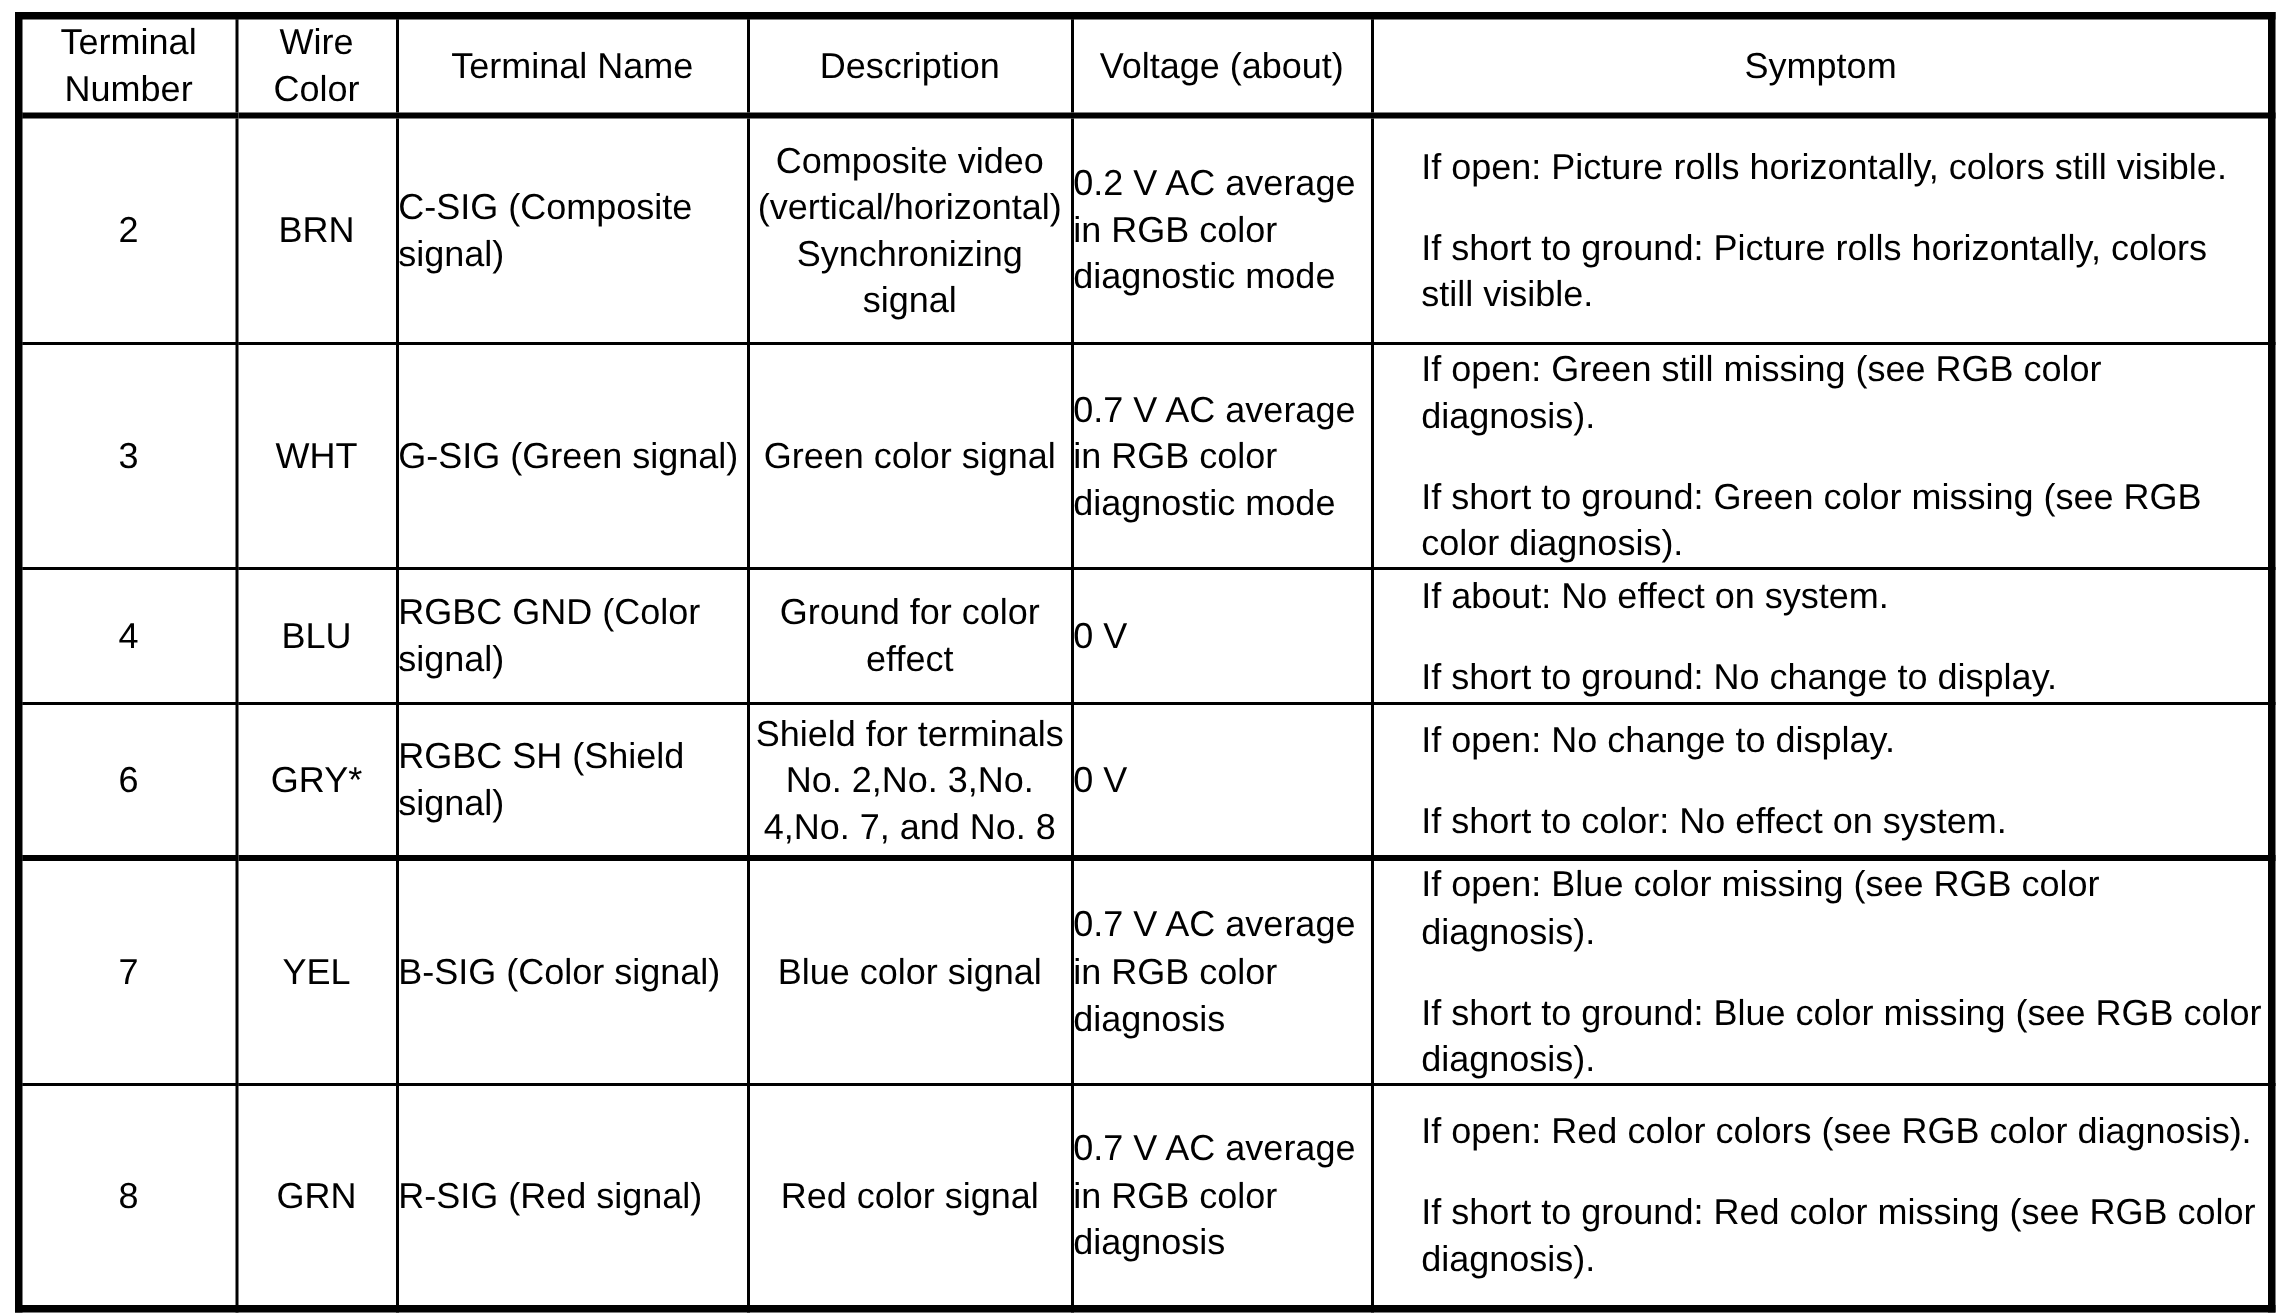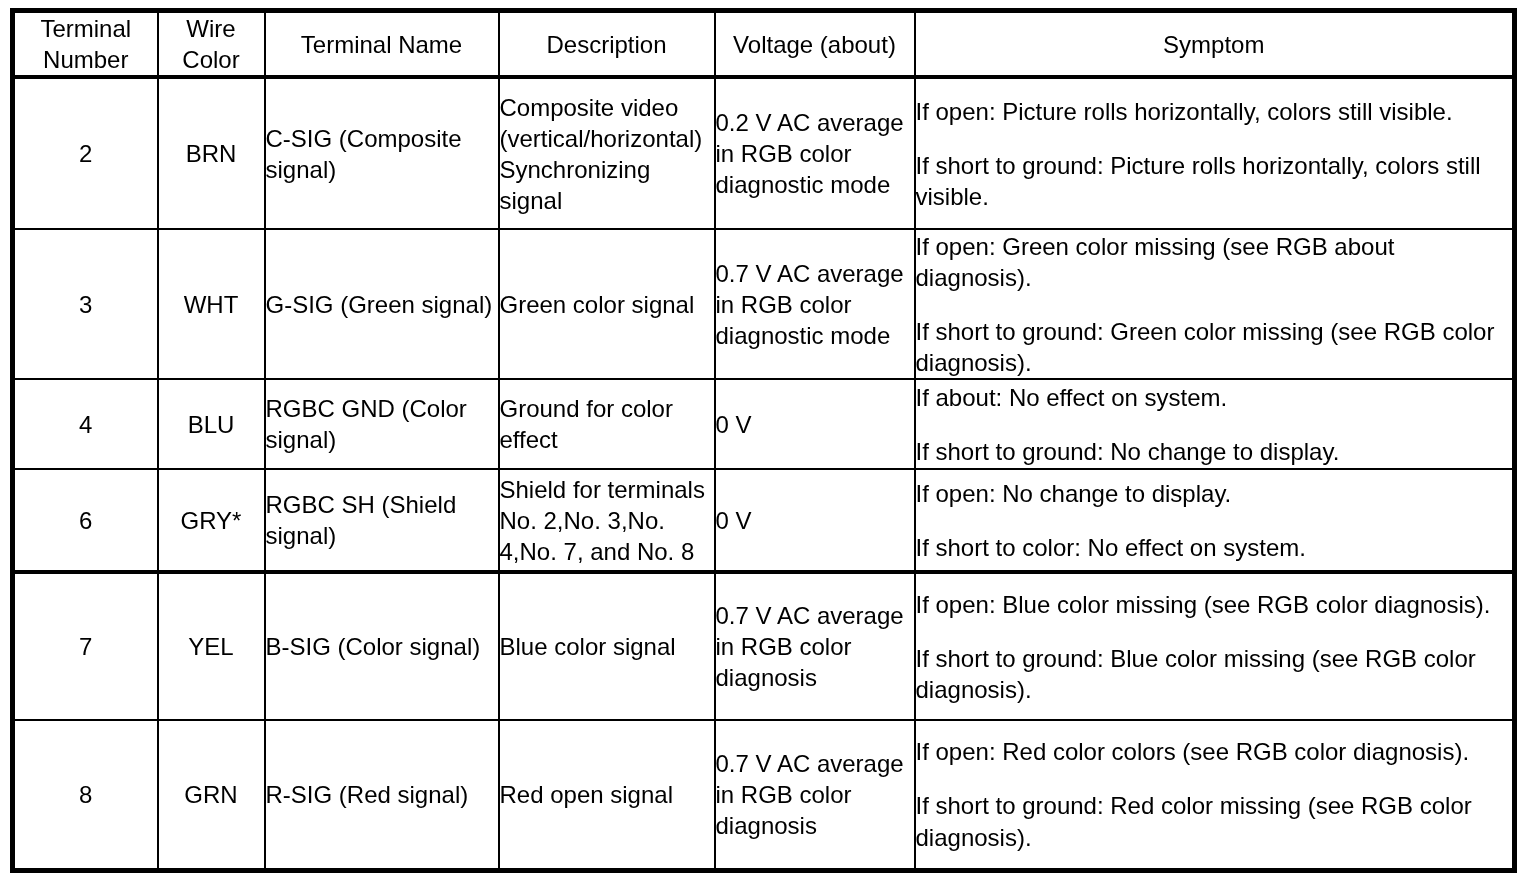--- a/index.html
+++ b/index.html
@@ -66,37 +66,37 @@
   td.term, td.wire {
     text-align: center;
   }
   td.name, td.desc, td.volt, td.symp {
     text-align: left;
     padding-left: 7px;
     padding-right: 4px;
   }
   td.symp { padding-left: 8px; }
 
-  td.desc { padding-left: 6px; }
+  td.desc { padding-left: 6px; text-align: center; }
 
   
   tr.r-2  { height: 152px; }
   tr.r-3  { height: 150px; }
   tr.r-4  { height: 90px; }
   tr.r-6  { height: 103px; }
   tr.r-7  { height: 148px; }
   tr.r-8  { height: 150px; }
 
   
   tr.r-4 td { border-top-width: 2px; }
   tr.r-6 td { border-top-width: 2px; }
   tr.r-7 td { border-top-width: 4px; }
   tr.r-2 td { border-top-width: 4px; }
 
-  .sym-line { display: block; }
+  .sym-line { display: block; padding-left: 32px; }
   .sym-gap { display: block; height: 0.95em; }
 
   .nowrapish { white-space: pre-line; }
 </style>
 </head>
 <body>
 
 <div class="sheet">
   <table class="pinout">
     <colgroup>
@@ -134,21 +134,21 @@
         </td>
       </tr>
 
       <tr class="r-3">
         <td class="term">3</td>
         <td class="wire">WHT</td>
         <td class="name">G-SIG (Green signal)</td>
         <td class="desc">Green color signal</td>
         <td class="volt">0.7 V AC average in RGB color diagnostic mode</td>
         <td class="symp">
-          <span class="sym-line">If open: Green color missing (see RGB about diagnosis).</span>
+          <span class="sym-line">If open: Green still missing (see RGB color diagnosis).</span>
           <span class="sym-gap"></span>
           <span class="sym-line">If short to ground: Green color missing (see RGB color diagnosis).</span>
         </td>
       </tr>
 
       <tr class="r-4">
         <td class="term">4</td>
         <td class="wire">BLU</td>
         <td class="name">RGBC GND (Color signal)</td>
         <td class="desc">Ground for color effect</td>
@@ -183,21 +183,21 @@
           <span class="sym-line">If open: Blue color missing (see RGB color diagnosis).</span>
           <span class="sym-gap"></span>
           <span class="sym-line">If short to ground: Blue color missing (see RGB color diagnosis).</span>
         </td>
       </tr>
 
       <tr class="r-8">
         <td class="term">8</td>
         <td class="wire">GRN</td>
         <td class="name">R-SIG (Red signal)</td>
-        <td class="desc">Red open signal</td>
+        <td class="desc">Red color signal</td>
         <td class="volt">0.7 V AC average in RGB color diagnosis</td>
         <td class="symp">
           <span class="sym-line">If open: Red color colors (see RGB color diagnosis).</span>
           <span class="sym-gap"></span>
           <span class="sym-line">If short to ground: Red color missing (see RGB color diagnosis).</span>
         </td>
       </tr>
 
     </tbody>
   </table>

